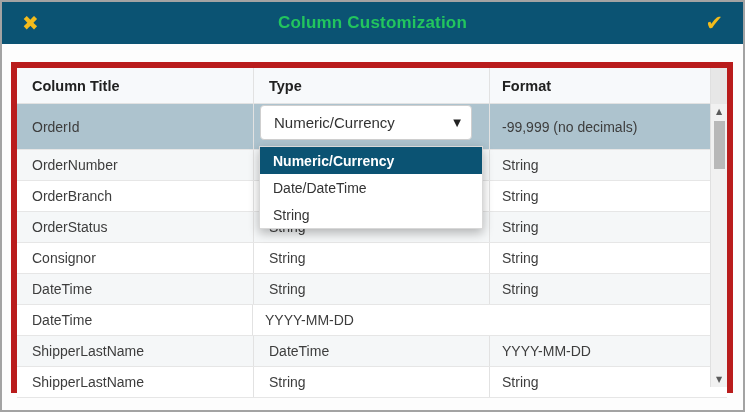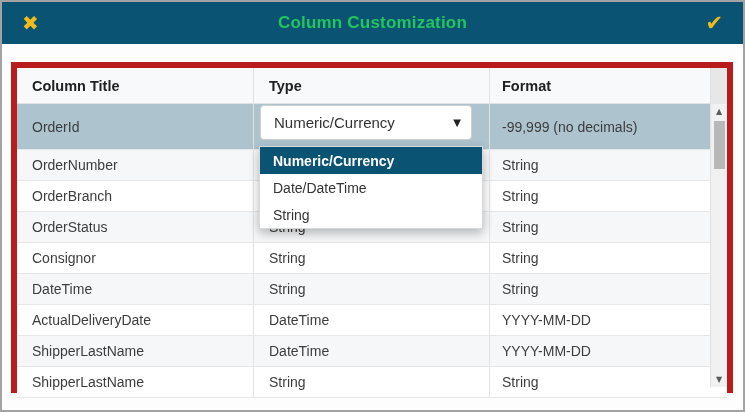--- a/index.html
+++ b/index.html
@@ -195,21 +195,20 @@
       <div class="td c3">String</div>
     </div>
 
     <div class="tr alt">
       <div class="td c1">DateTime</div>
       <div class="td c2">String</div>
       <div class="td c3">String</div>
     </div>
 
     <div class="tr">
-      <div class="td c1">ActualDeliveryDate</div>
       <div class="td c2">DateTime</div>
       <div class="td c3">YYYY-MM-DD</div>
     </div>
 
     <div class="tr alt">
       <div class="td c1">ShipperLastName</div>
       <div class="td c2">DateTime</div>
       <div class="td c3">YYYY-MM-DD</div>
     </div>
 

